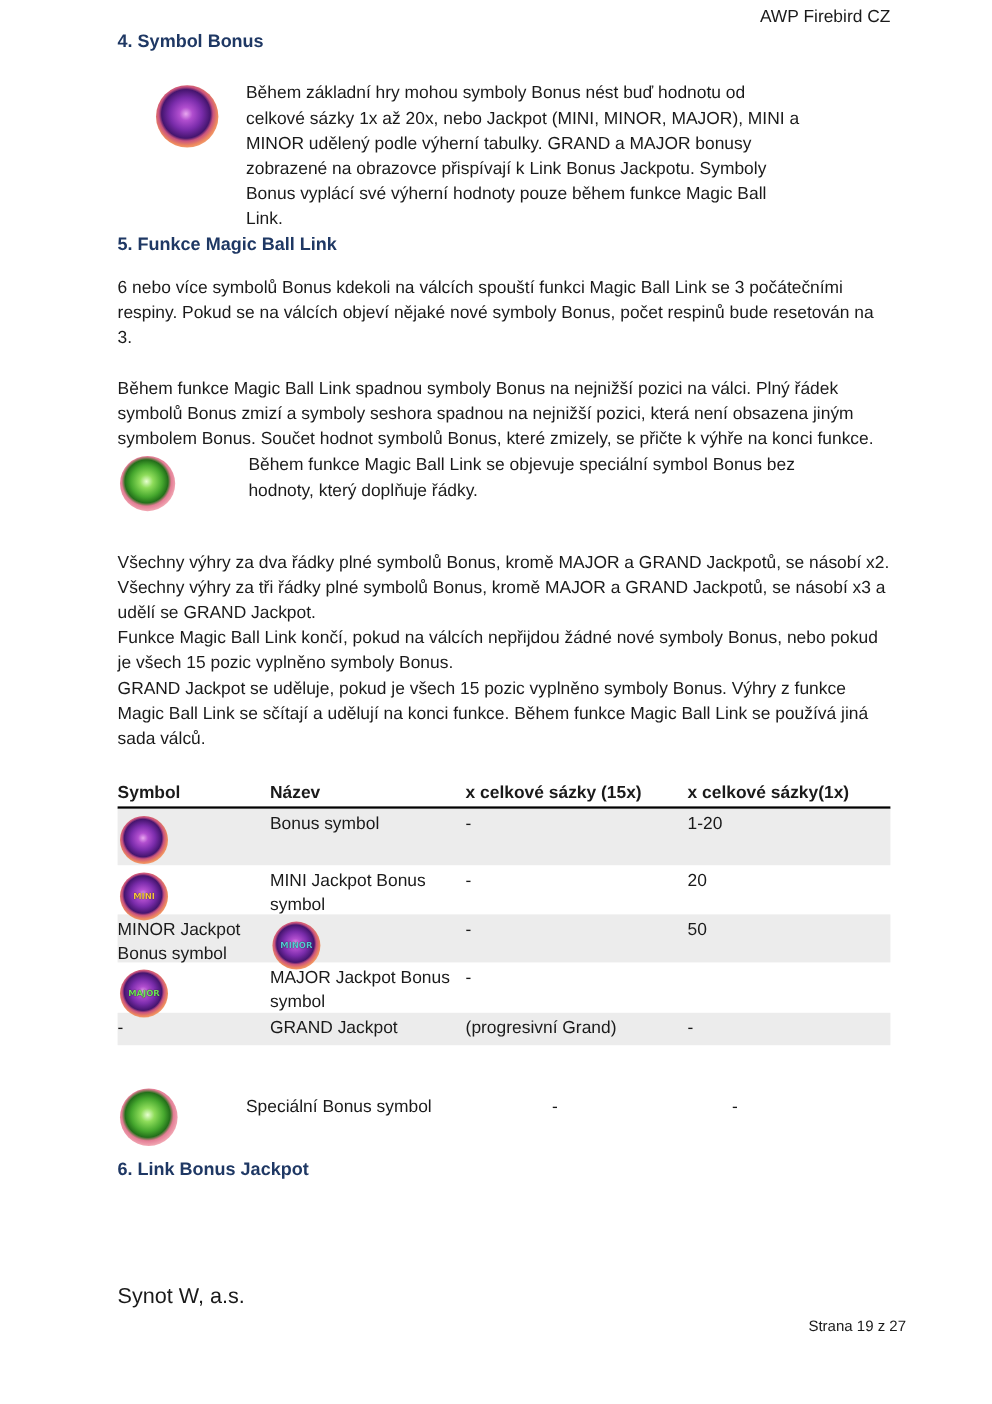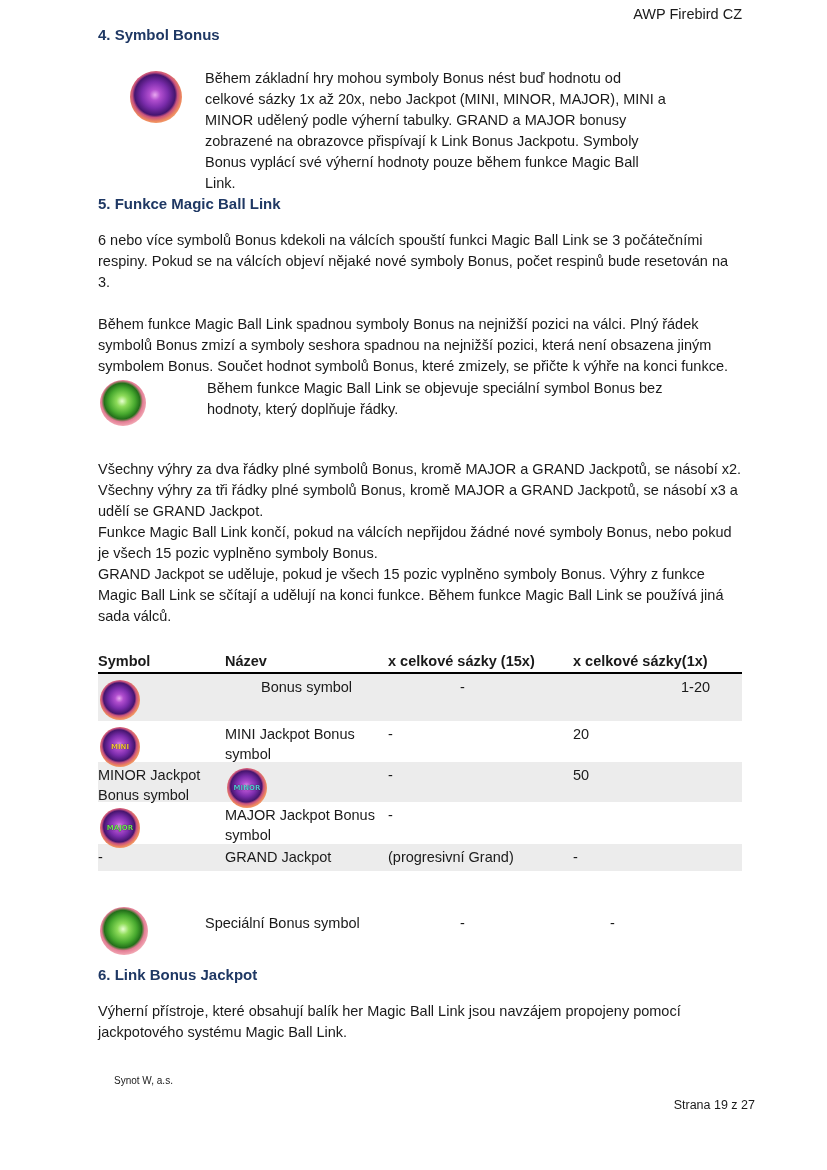--- a/index.html
+++ b/index.html
@@ -51,29 +51,29 @@
   .lbl-major{color:#6fe05a;}
   .b52{width:52px;height:52px;margin-left:32px;margin-top:3px;}
   .b46{width:46px;height:46px;margin-top:2px;}
   .b40{width:40px;height:40px;margin-top:3px;margin-left:2px;}
   .b48{width:48px;height:48px;margin-left:2px;}
   
   .tbl{margin-top:20px;}
   .trow{display:grid;grid-template-columns:127px 163px 185px 1fr;}
   .thead{font-weight:bold;border-bottom:2.5px solid #000;height:25px;align-items:end;}
   .rowbg{background:#ECECEC;}
-  .r1{height:47px;gap:36px;}
+  .r1{height:47px;}
   .r2{height:41px;}
   .r3{height:40px;}
   .r4{height:42px;}
   .r5{height:27px;}
   .cell{padding-top:3px;line-height:20px;}
   .special{display:grid;grid-template-columns:107px 255px 150px 1fr;margin-top:36px;min-height:58px;}
   .special .cell{padding-top:6px;}
-  .footer-left{position:absolute;left:114px;top:1070px;font-size:10px;}
+  .footer-left{position:absolute;left:98px;top:1070px;font-size:18px;}
   .footer-right{position:absolute;right:72px;top:1095px;font-size:12.5px;}
 </style>
 </head>
 <body>
 
 <div class="page">
   <div class="content">
 
     <div class="doc-header">
       <div class="hline1">AWP Firebird CZ</div>
@@ -163,19 +163,18 @@
     </div>
 
     <div class="special">
       <div><span class="ball ball-green b48"></span></div>
       <div class="cell">Speciální Bonus symbol</div>
       <div class="cell">-</div>
       <div class="cell">-</div>
     </div>
 
     <h2 class="sec h6">6. Link Bonus Jackpot</h2>
-    <p class="p mt16">Výherní přístroje, které obsahují balík her Magic Ball Link jsou navzájem propojeny pomocí jackpotového systému Magic Ball Link.</p>
 
   </div>
 
   <div class="footer-left">Synot W, a.s.</div>
   <div class="footer-right">Strana 19 z 27</div>
 </div>
 
 </body></html>

